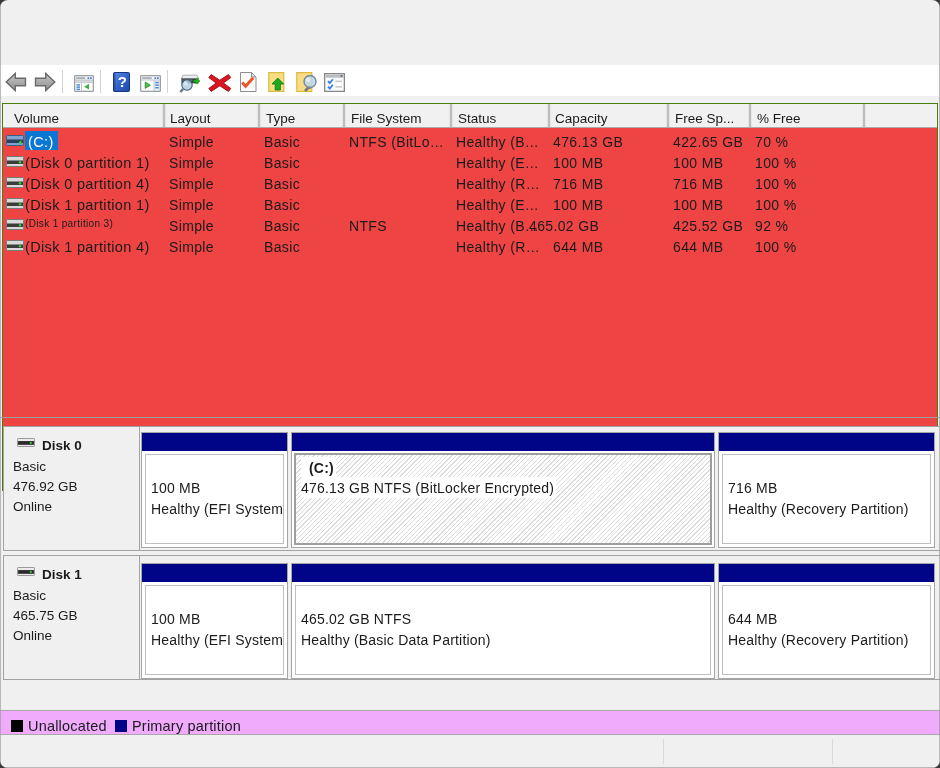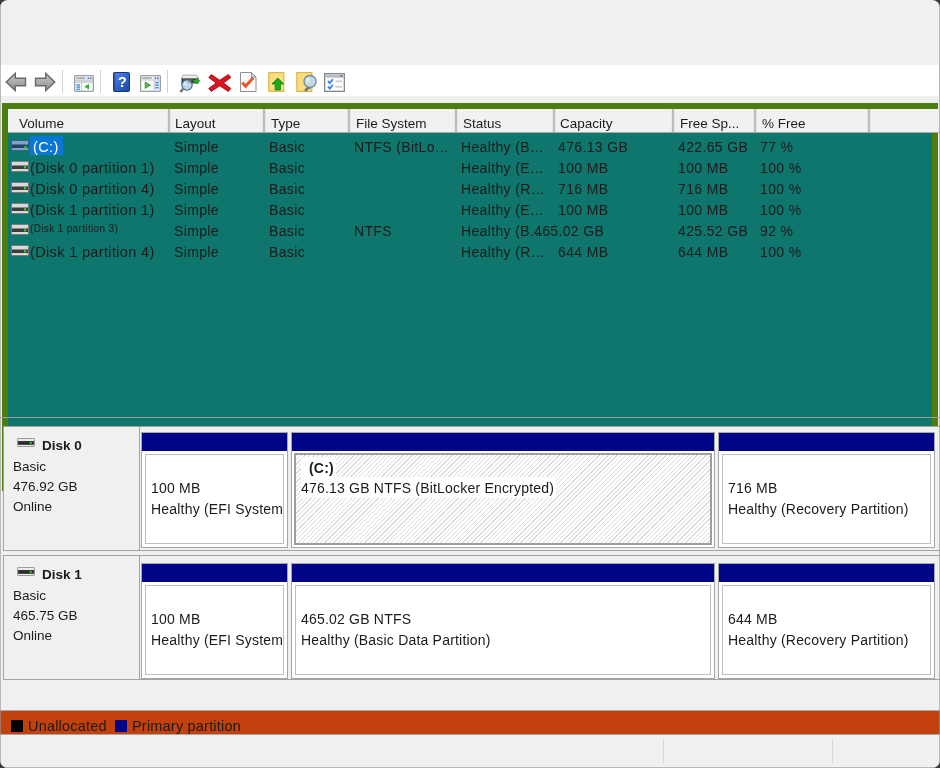--- a/index.html
+++ b/index.html
@@ -8,40 +8,40 @@
 .t{position:absolute;white-space:nowrap;color:#1b1b1b}
 
 .titlebar{position:absolute;left:0;top:0;width:940px;height:38px;background:#f2f2f2}
 
 .menubar{position:absolute;left:0;top:38px;width:940px;height:26px;background:#fff;border-bottom:1px solid #b2b2b2;box-sizing:content-box}
 .menubar .t{font-size:14px;top:6px}
 
 .toolbar{position:absolute;left:0;top:65px;width:940px;height:31px;background:#fff}
 .tsep{position:absolute;top:5px;width:1px;height:23px;background:#d2d2d2}
 
-.listview{position:absolute;left:2px;top:103px;width:936px;height:388px;background:#0f766e;border:6px solid #4d7c0f;box-sizing:border-box}
+.listview{position:absolute;left:2px;top:103px;width:936px;height:388px;background:#ef4444;border:1px solid #4d7c0f;box-sizing:border-box}
 .hdr{position:absolute;left:0;top:0;width:934px;height:24px;background:#f1f1f1;border-bottom:1px solid #ababab;box-sizing:border-box}
 .hdr .t{font-size:13.5px;top:7px}
 .hsep{position:absolute;top:0;width:2px;height:23px;background:#bdbdbd;border-left:1px solid #e6e6e6;border-right:1px solid #e6e6e6}
 .row{position:absolute;left:0;width:934px;height:21px}
 .row .t{font-size:14px;top:2.5px;letter-spacing:0.35px}
 .cellicon{position:absolute;left:2.5px;top:4px}
 
 .panetop{position:absolute;left:0px;top:417px;width:940px;height:1px;background:#9d9d9d}
 .diskbox{position:absolute;left:3px;width:938px;height:125px;border:1px solid #a2a2a2;box-sizing:border-box;background:#f0f0f0}
 .dlabel{position:absolute;left:0;top:0;width:136px;height:123px;border-right:1px solid #a2a2a2;box-sizing:border-box}
 .dlabel .t{font-size:13.5px;left:9px}
 .blk{position:absolute;top:5px;height:116px;border:1px solid #a6a6a6;background:#fff;box-sizing:border-box}
 .bar{position:absolute;left:0;top:0;width:100%;height:18px;background:#000486}
 .card{position:absolute;left:3px;right:3px;top:21px;bottom:3px;border:1px solid #bfbfbf}
 .selbody{position:absolute;left:2px;right:2px;top:20px;bottom:2px;border:2px solid #9e9e9e;background:repeating-linear-gradient(135deg,#dcdcdc 0px,#dcdcdc 0.95px,#ffffff 0.95px,#ffffff 3.15px)}
 .wbg{background:#fff;padding:2.5px 2px 2.5px 0}
 .btxt{position:absolute;left:9px;right:3px;font-size:14px;letter-spacing:0.2px;line-height:20.5px;color:#1b1b1b;white-space:nowrap;overflow:hidden}
 
-.legend{position:absolute;left:0;top:710px;width:940px;height:25px;border-top:1px solid #a8a8a8;border-bottom:1px solid #a8a8a8;box-sizing:border-box;background:#c2410c}
+.legend{position:absolute;left:0;top:710px;width:940px;height:25px;border-top:1px solid #a8a8a8;border-bottom:1px solid #a8a8a8;box-sizing:border-box;background:#f0abfc}
 .legend .t{font-size:14.5px;top:7px;letter-spacing:0.2px}
 .lsq{position:absolute;top:8.5px;width:12px;height:12px}
 
 .ssep{position:absolute;top:739px;width:1px;height:25px;background:#dadada}
 </style></head>
 <body>
 <div class="win">
 
 
 
@@ -179,21 +179,21 @@
           <path d="M15.5 5 L12.5 7.5 L15.5 9.5 Z" fill="#2fd42f"></path>
         </svg>
       <div class="abs" style="left:22px;top:0;width:33px;height:19px;background:#0a77d5"></div>
       <div class="t" style="left:25px;color:#fff;font-size:14.5px">(C:)</div>
       <div class="t" style="left:166px">Simple</div>
       <div class="t" style="left:261px">Basic</div>
       <div class="t" style="left:346px">NTFS (BitLo…</div>
       <div class="t" style="left:453px">Healthy (B…</div>
       <div class="t" style="left:550px">476.13 GB</div>
       <div class="t" style="left:670px">422.65 GB</div>
-      <div class="t" style="left:752px">77 %</div>
+      <div class="t" style="left:752px">70 %</div>
     </div>
     <div class="row" style="top:48px">
       <svg class="cellicon" width="18" height="11" viewBox="0 0 18 11">
           <rect x="0.5" y="0.5" width="17" height="10" rx="1" fill="#d9d9d9" stroke="#7a7a7a"></rect>
           <rect x="1" y="4.5" width="16" height="3.5" fill="#3c3c3c"></rect>
           <circle cx="14" cy="6.2" r="1.2" fill="#2fd42f"></circle>
         </svg>
       <div class="t" style="left:22px;font-size:14.5px">(Disk 0 partition 1)</div>
       <div class="t" style="left:166px">Simple</div>
       <div class="t" style="left:261px">Basic</div>

